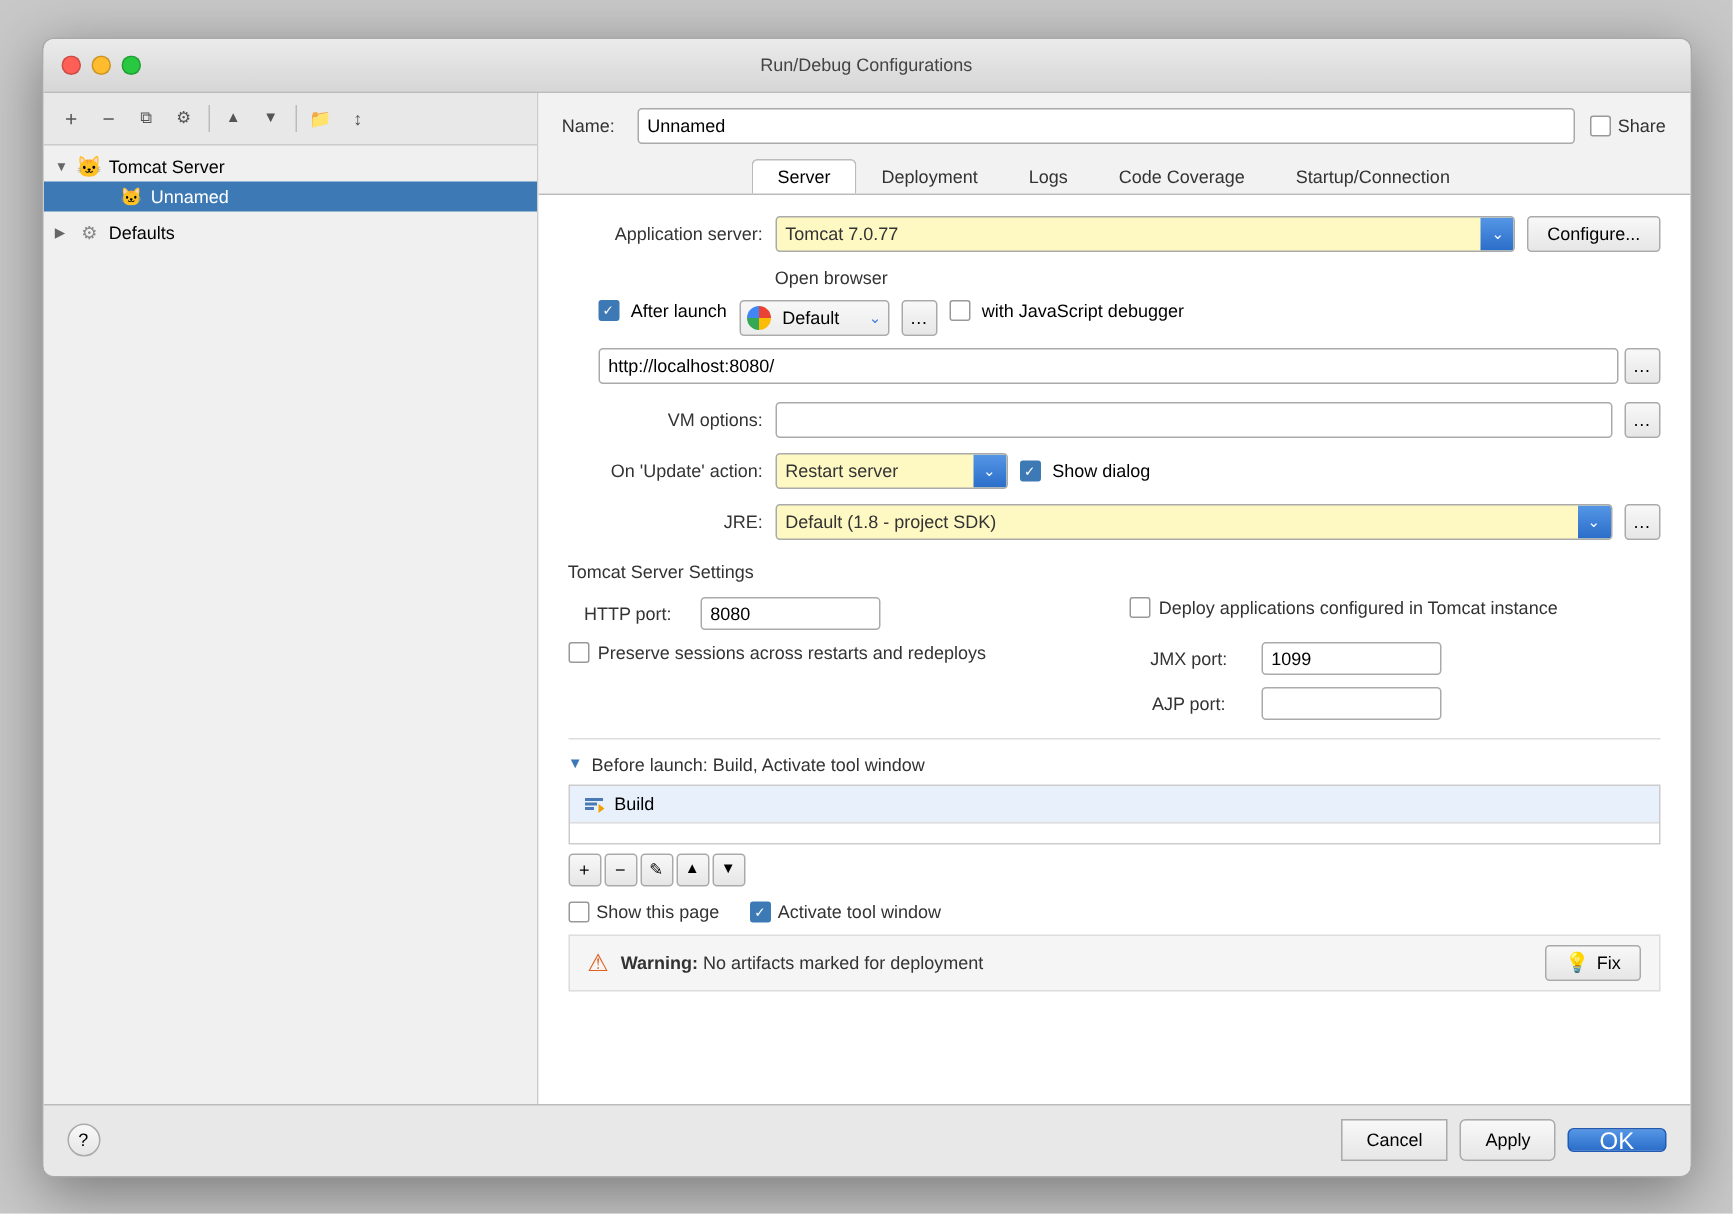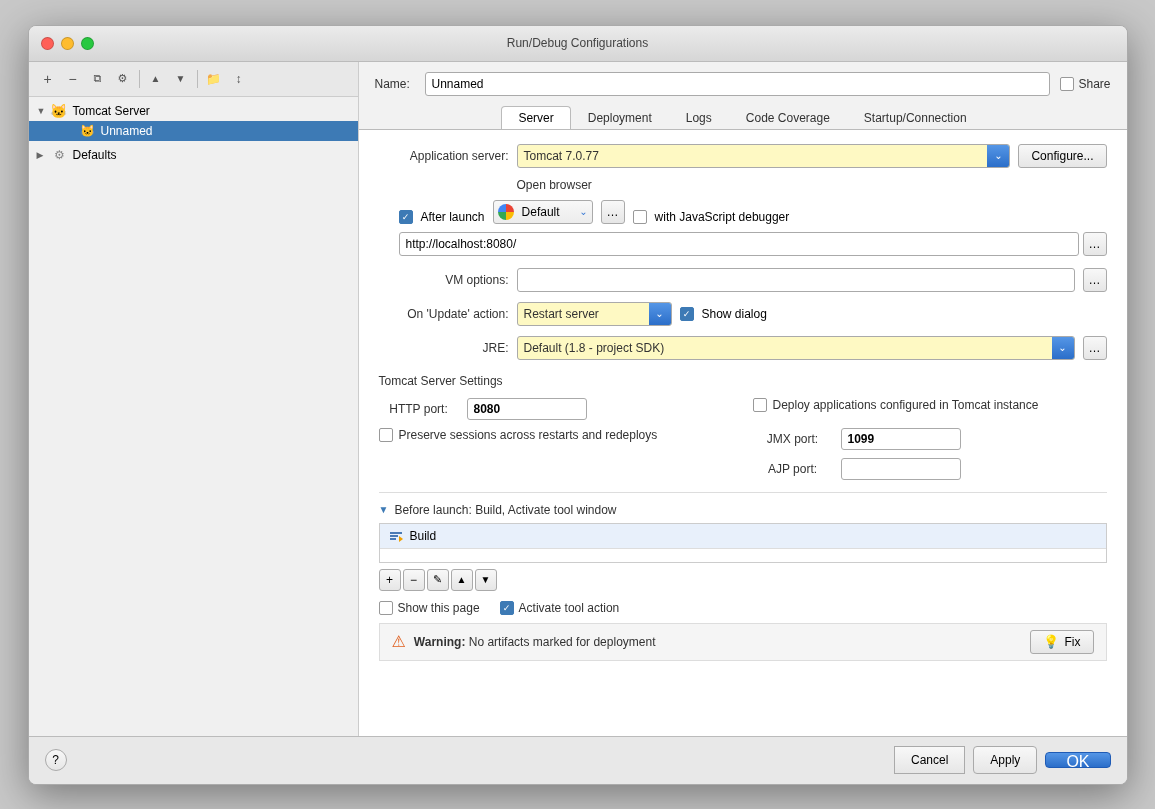--- a/index.html
+++ b/index.html
@@ -217,21 +217,21 @@
       white-space: nowrap;
     }
     .section-label {
       font-size: 12px;
       color: #333;
       margin-bottom: 8px;
       margin-top: 4px;
     }
     .browser-row {
       display: flex;
-      align-items: flex-end;
+      align-items: flex-start;
       gap: 8px;
       margin-bottom: 8px;
       padding-left: 20px;
     }
     .checkbox-label {
       display: flex;
       align-items: center;
       gap: 5px;
       font-size: 12px;
       color: #333;
@@ -358,21 +358,20 @@
       text-align: center;
     }
     .port-input {
       width: 120px;
       height: 22px;
       border: 1px solid #aaa;
       border-radius: 3px;
       padding: 2px 6px;
       font-size: 12px;
       background: white;
-      font-weight: bold;
     }
     .deploy-option {
       display: flex;
       align-items: center;
       gap: 6px;
       font-size: 12px;
       color: #333;
       margin-bottom: 8px;
     }
     .before-launch-section {
@@ -733,21 +732,21 @@
             <div class="bl-btn" style="font-size:10px;">▲</div>
             <div class="bl-btn" style="font-size:10px;">▼</div>
           </div>
           <div class="bottom-options">
             <div class="checkbox-label">
               <div class="plain-checkbox"></div>
               <span>Show this page</span>
             </div>
             <div class="checkbox-label">
               <div class="blue-checkbox"></div>
-              <span>Activate tool action</span>
+              <span>Activate tool window</span>
             </div>
           </div>
 
           <div class="warning-bar">
             <span style="font-size: 16px; color: #e06020;">⚠</span>
             <span class="warning-text">
               <strong>Warning:</strong>
               <span> No artifacts marked for deployment</span>
             </span>
             <button class="fix-btn">

